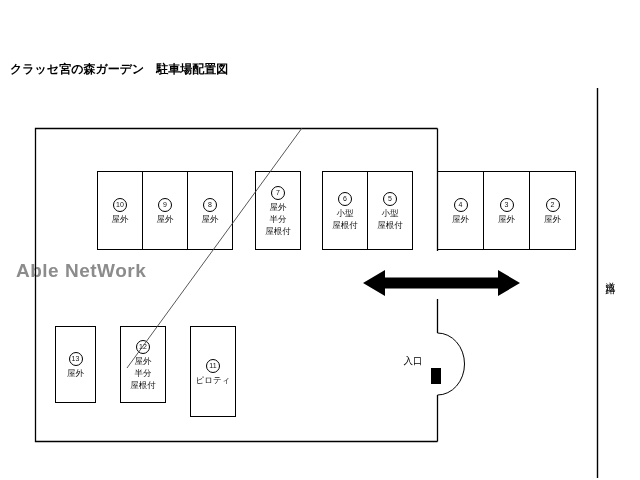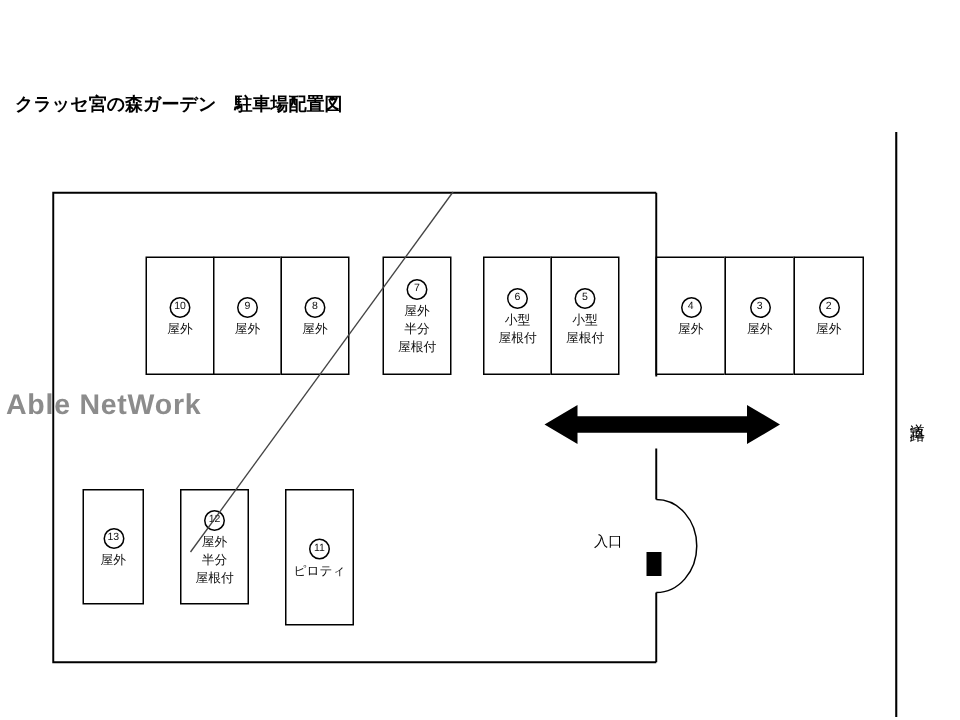--- a/index.html
+++ b/index.html
@@ -5,38 +5,38 @@
   html,body { margin:0; padding:0; background:#fff; }
   .stage {
     position:relative; width:640px; height:480px; background:#ffffff;
     font-family:"Liberation Sans","DejaVu Sans",sans-serif; overflow:hidden;margin-top:31px;
   }
   .title {
     position:absolute; left:10px; top:30px;
     font-size:12px; font-weight:bold; color:#000;
   }
   .watermark {
-    position:absolute; left:4px; top:229px;
+    position:absolute; left:16px; top:229px;
     font-size:19px; font-weight:bold; color:#8c8c8c; letter-spacing:0.5px;
   }
   .space {
     position:absolute; box-sizing:border-box; border:1px solid #000;
     background:#fff; display:flex; flex-direction:column;
     align-items:center; justify-content:center; gap:3px;
     font-size:8.5px; color:#111; text-align:center;
   }
   .circ {
     display:flex; align-items:center; justify-content:center;
     width:12px; height:12px; border:1px solid #000; border-radius:50%;
     font-size:7px; line-height:1;
   }
   .sline { line-height:9px; white-space:nowrap; }
   .entrance {
     position:absolute; left:396px; top:324px; width:34px;
-    font-size:9.5px; text-align:left; color:#000;
+    font-size:9.5px; text-align:center; color:#000;
   }
   .road {
     position:absolute; left:604px; top:243px;
     font-size:10.5px; color:#000; writing-mode:vertical-rl; letter-spacing:2px;
   }
   svg.lines { position:absolute; left:0; top:0; pointer-events:none; }
 </style>
 </head>
 <body>
 

